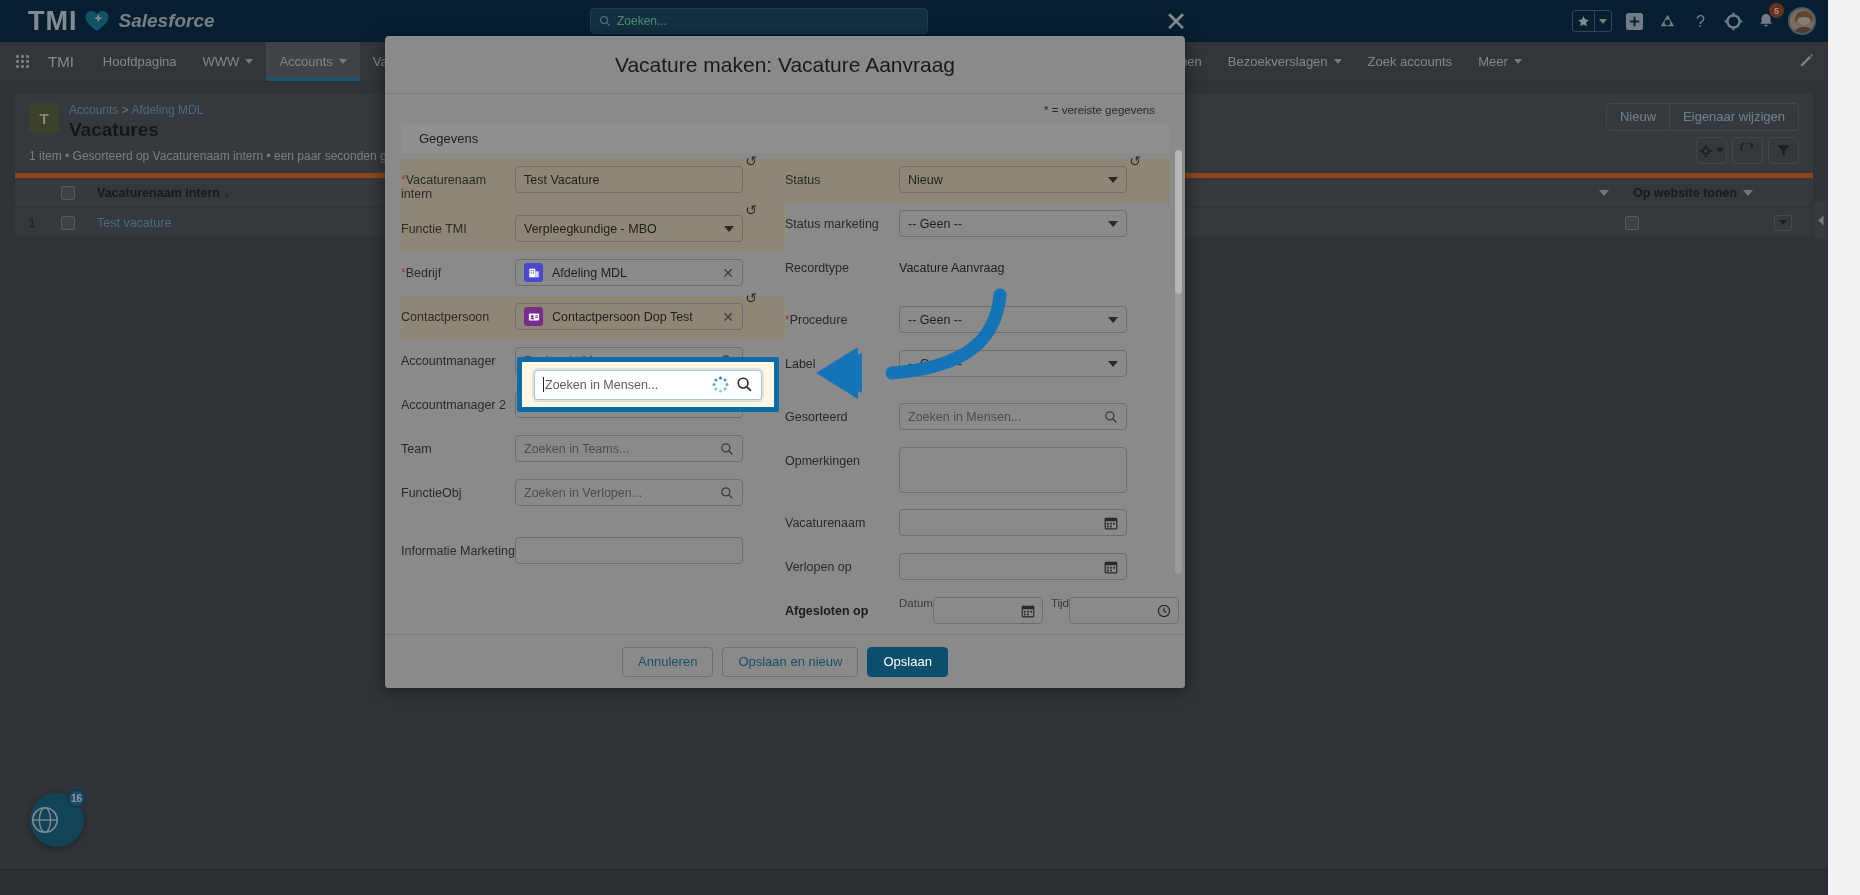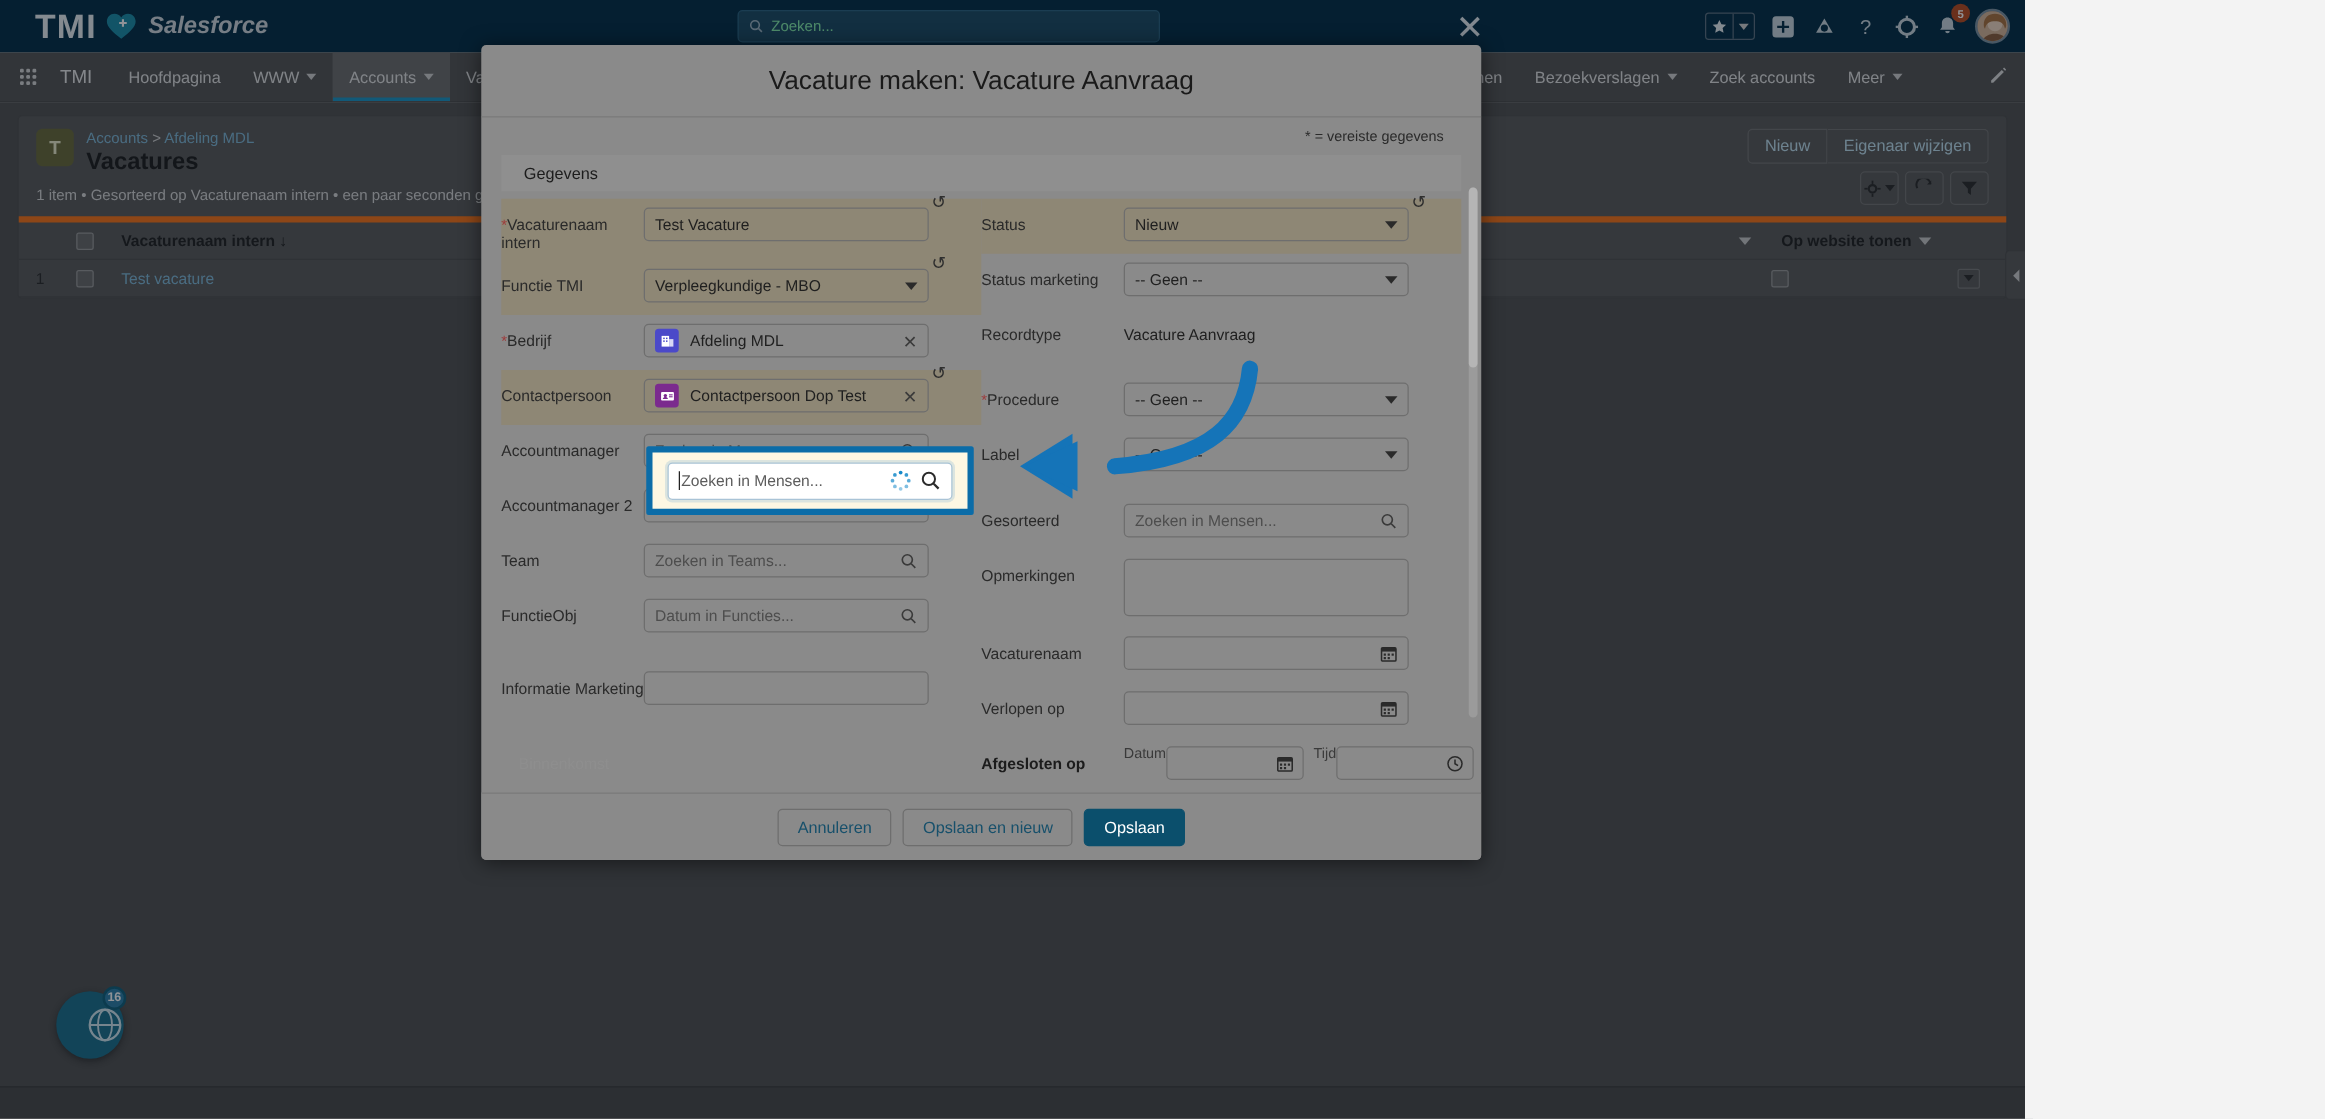--- a/index.html
+++ b/index.html
@@ -1,21 +1,21 @@
 <!DOCTYPE html>
 <html><head>
 <meta charset="utf-8">
 <style>
   * { box-sizing: border-box; margin: 0; padding: 0; }
   html, body {
     width: 1860px; height: 895px;
     font-family: "Liberation Sans", sans-serif;
     overflow: hidden; background: #f3f3f3;
   }
-  .app { position: relative; width: 1620px; height: 895px; padding-left: 24px; }
+  .app { position: relative; width: 1828px; height: 895px; padding-left: 24px; }
 
   
   .sf-root { position: absolute; inset: 0; }
 
   
   .sf-globalheader {
     height: 42px; background: #032d45; display: flex; align-items: center;
     padding: 0 12px; position: relative;
   }
   .brand { display: flex; align-items: center; gap: 6px; padding-left: 16px; }
@@ -112,22 +112,22 @@
 
   
   .side-tab {
     position: absolute; right: 0; top: 118px; width: 16px; height: 40px;
     background: #5a5a5a; border: 1px solid #4f4f4f; border-right: none;
     border-radius: 4px 0 0 4px; display: flex; align-items: center; justify-content: center;
   }
 
   
   .chat-bubble {
-    position: absolute; left: 45px; bottom: 48px; width: 54px; height: 54px;
-    border-radius: 50%; background: #1b6f8c; display: flex; align-items: center; justify-content: flex-end;
+    position: absolute; left: 30px; bottom: 48px; width: 54px; height: 54px;
+    border-radius: 50%; background: #1b6f8c; display: flex; align-items: center; justify-content: flex-start;
     box-shadow: 0 2px 6px rgba(0,0,0,.4);
   }
   .chat-badge {
     position: absolute; top: -4px; right: -2px; background: #2c7fa8; color: #fff; font-size: 10px;
     border-radius: 50%; width: 19px; height: 19px; display: flex; align-items: center; justify-content: center;
     border: 2px solid #0f5f7b; font-weight: bold;
   }
   .bottom-strip { position: absolute; left: 0; right: 0; bottom: 0; height: 26px; background: #4a4a4a; border-top: 1px solid #3d3d3d; }
 
   
@@ -573,21 +573,21 @@
                     <line x1="10.3" y1="10.3" x2="14" y2="14" stroke="#3a3a3a" stroke-width="1.5"></line>
                   </svg>
               </div>
             </div>
           </div>
 
           <div class="fld-row" style="min-height:58px">
             <div class="fld-label">FunctieObj</div>
             <div class="fld-ctl">
               <div class="inp ph">
-                <span class="grow">Datum in Functies...</span>
+                <span class="grow">Zoeken in Verlopen...</span>
                 <svg width="14" height="14" viewBox="0 0 16 16">
                     <circle cx="6.7" cy="6.7" r="4.6" fill="none" stroke="#3a3a3a" stroke-width="1.5"></circle>
                     <line x1="10.3" y1="10.3" x2="14" y2="14" stroke="#3a3a3a" stroke-width="1.5"></line>
                   </svg>
               </div>
             </div>
           </div>
 
           <div class="fld-row">
             <div class="fld-label">Informatie Marketing</div>

